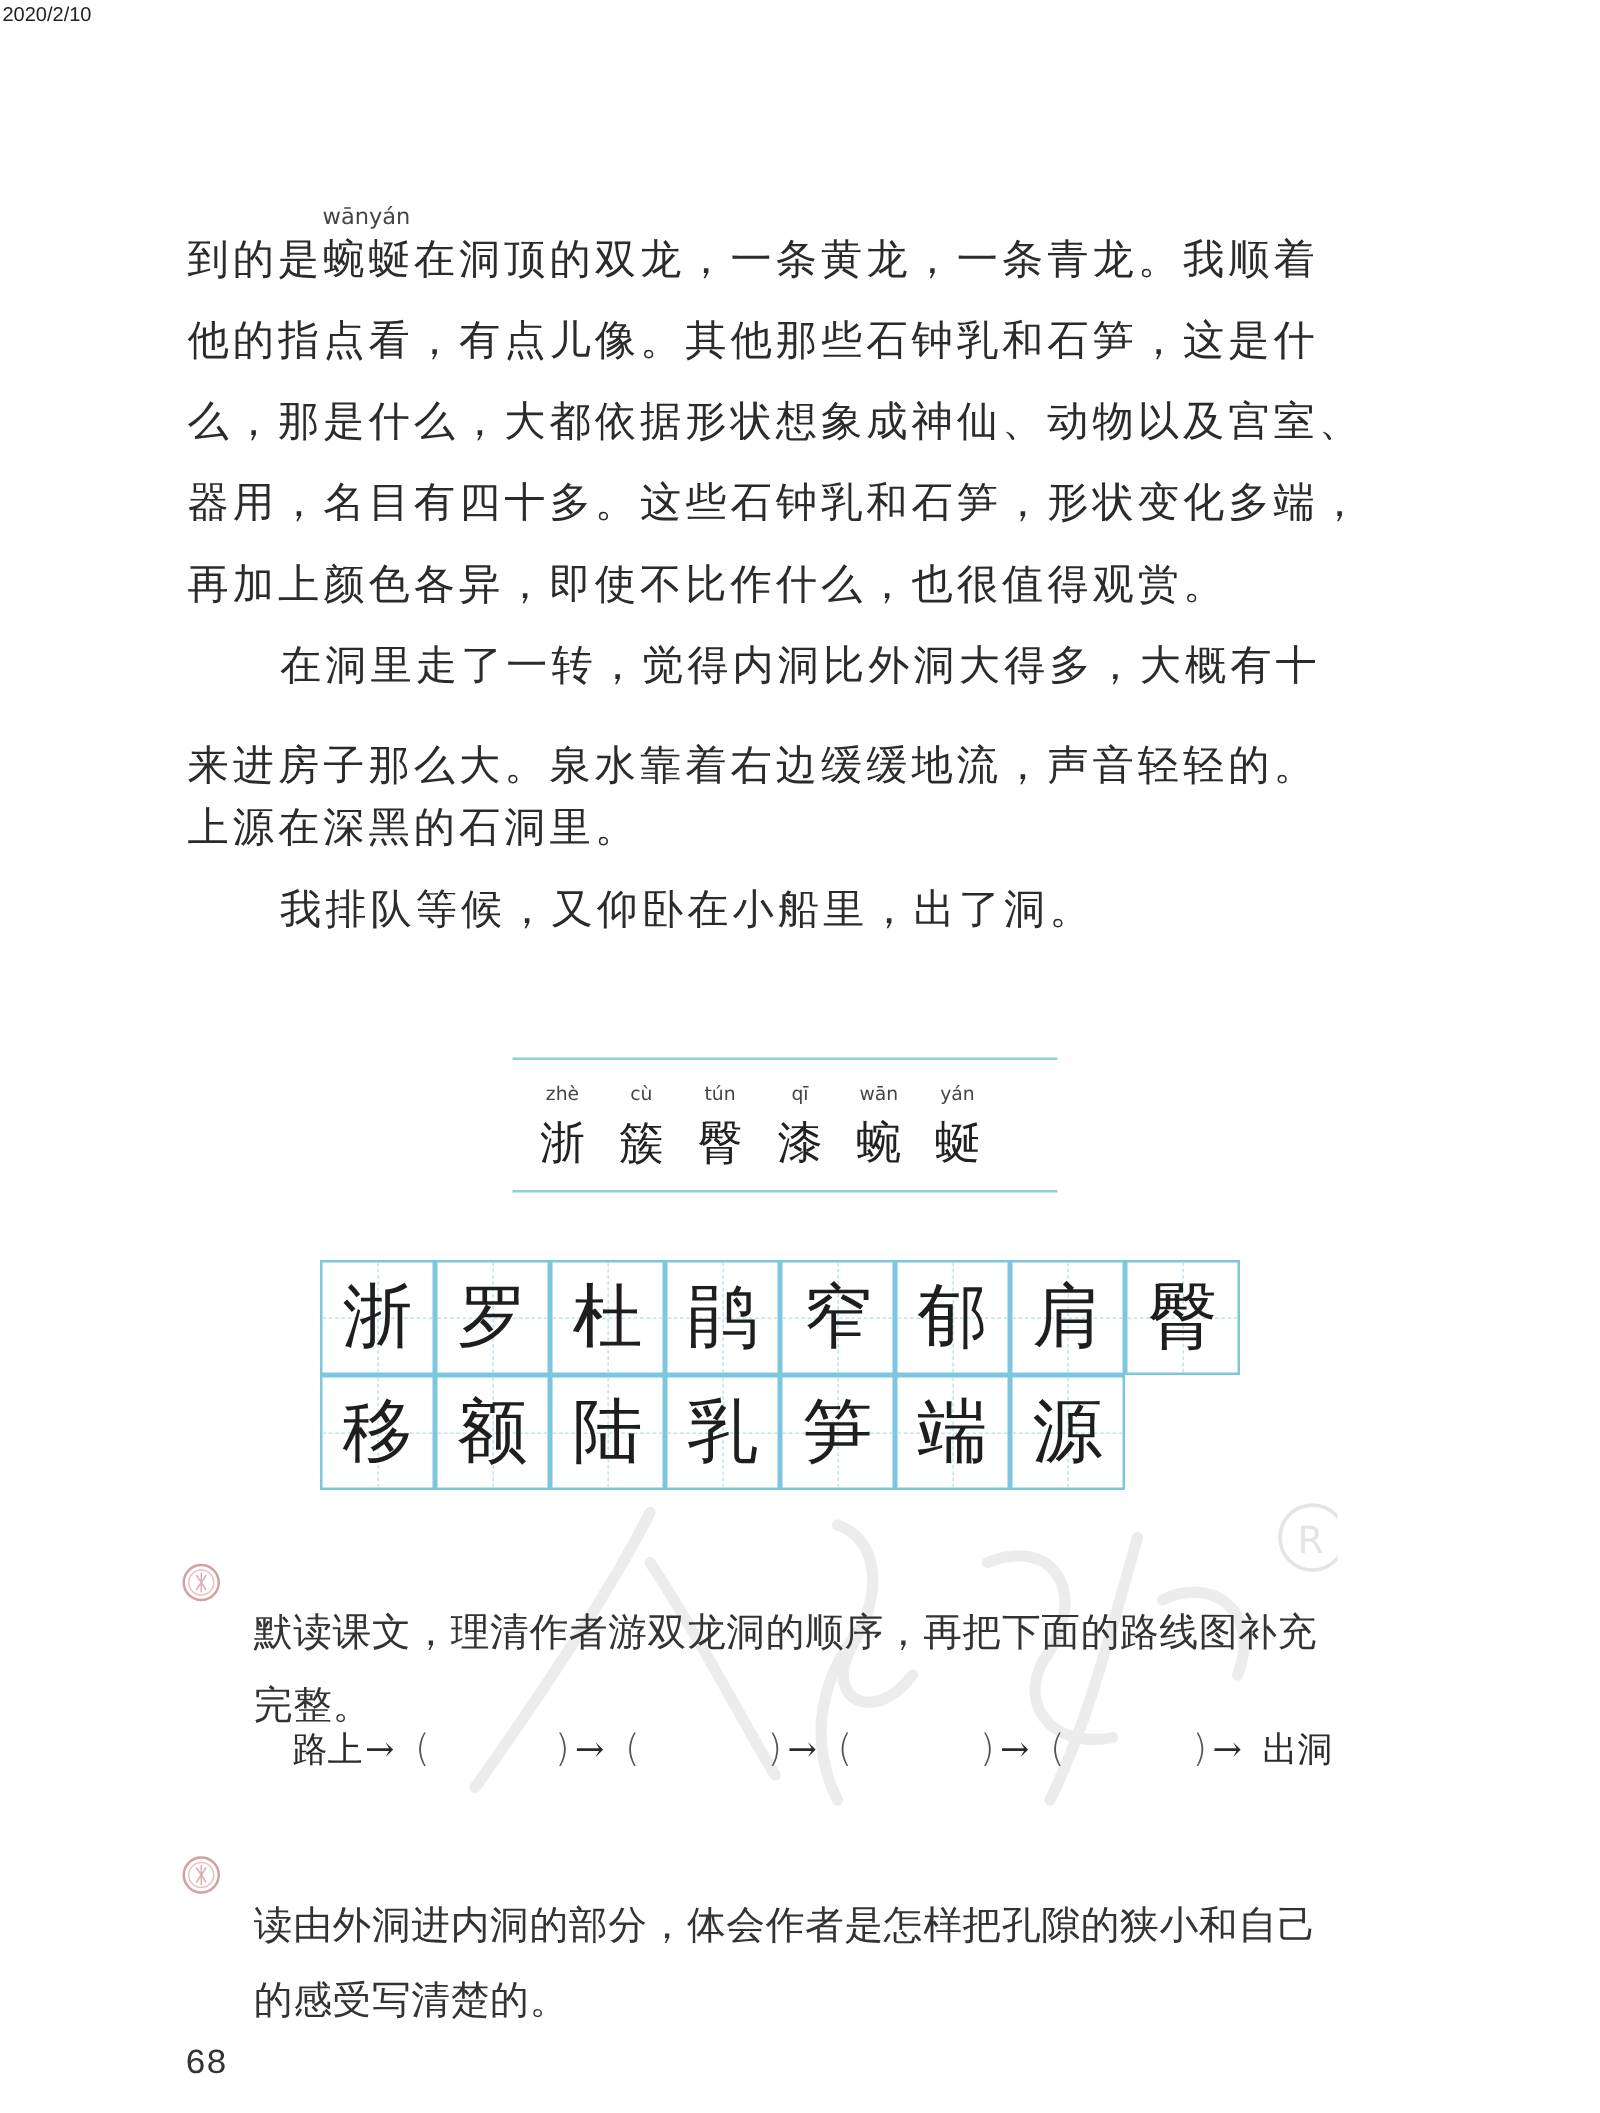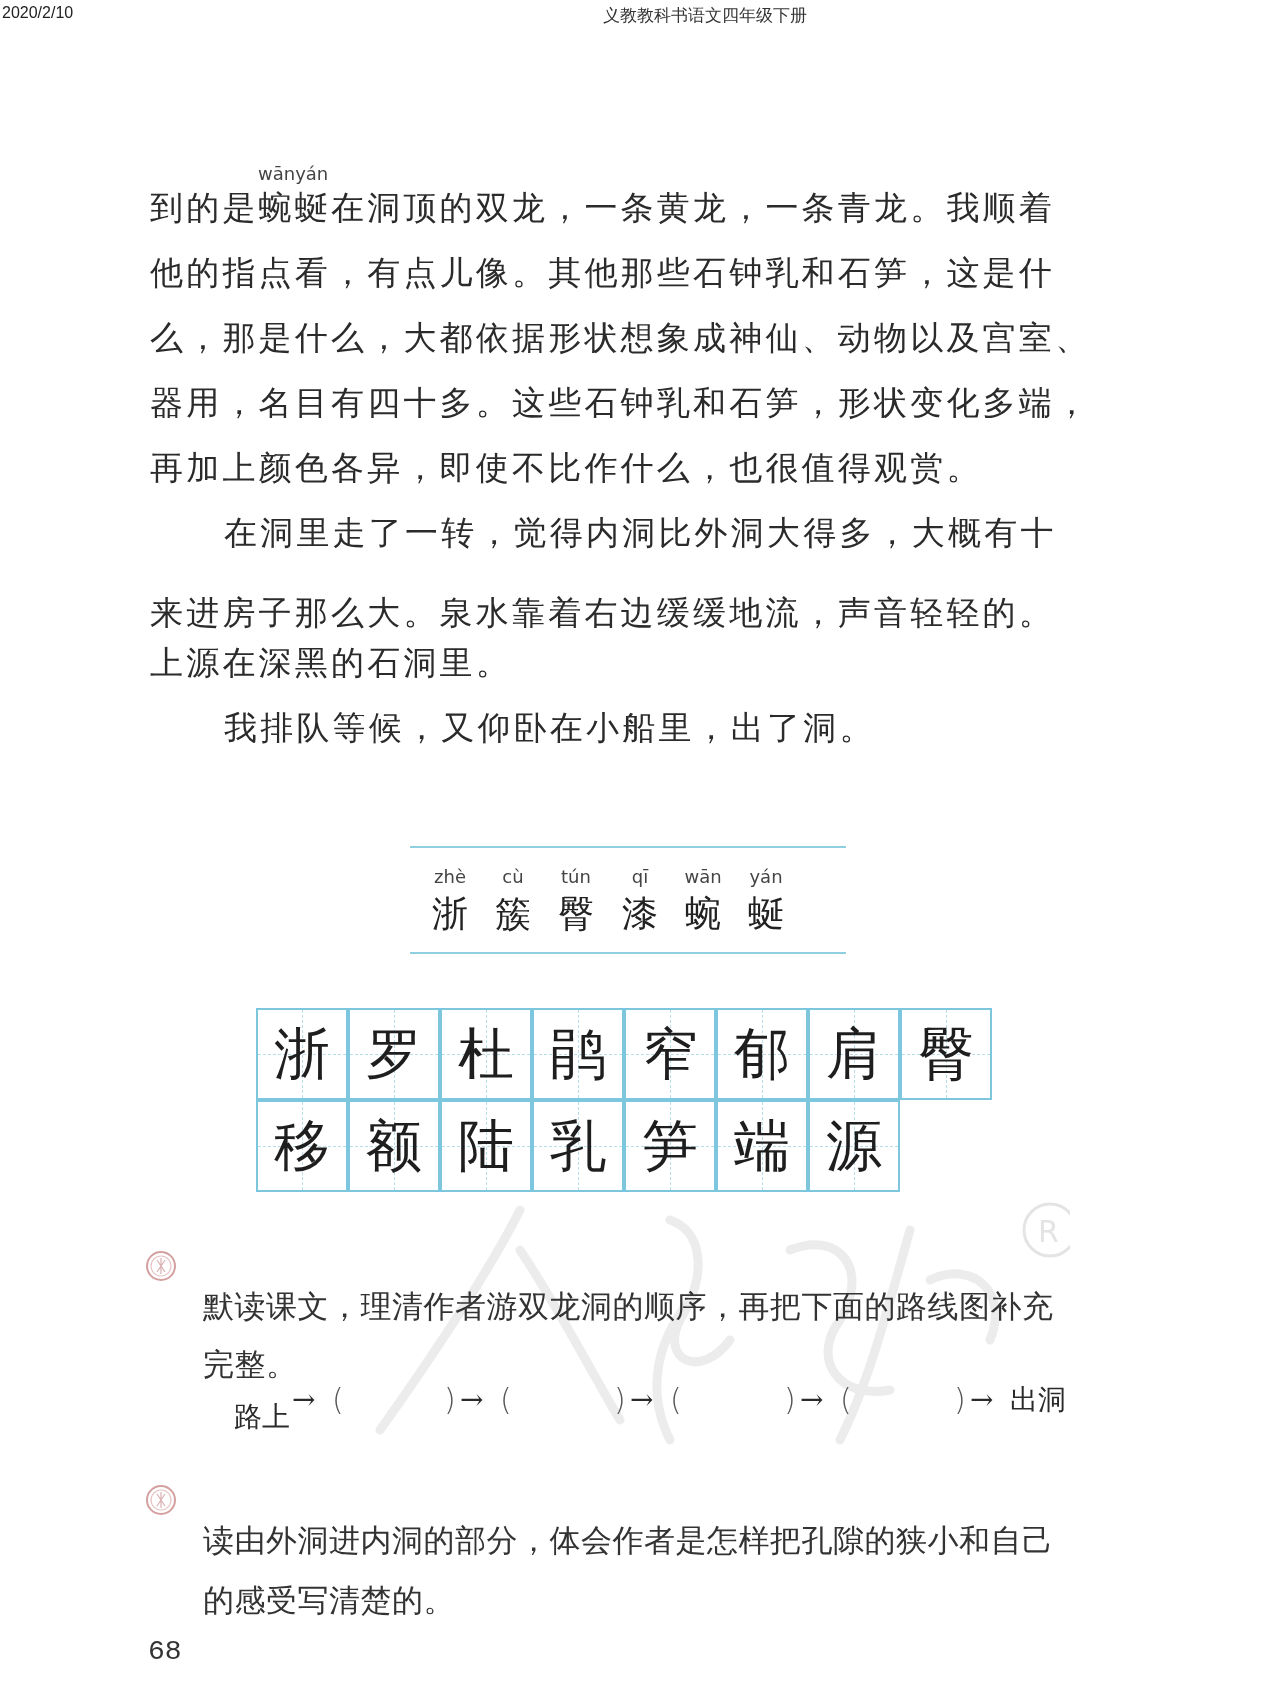--- a/index.html
+++ b/index.html
@@ -11,21 +11,21 @@
     .print-title { position: absolute; left: 0; width: 100%; top: 4px; text-align: center; font-family: "Liberation Serif", serif; font-size: 17px; color: #333; padding-left: 130px; }
 
     .watermark { position: absolute; left: 370px; top: 1190px; width: 700px; height: 260px; pointer-events: none; }
 
     .body-text { position: absolute; left: 150px; width: 960px; }
     .line { position: absolute; left: 0; height: 50px; font-size: 33px; line-height: 50px; letter-spacing: 3.2px; white-space: nowrap; color: #2b2b2b; font-family: Liberation Serif, serif; }
     .pinyin-inline { position: absolute; font-family: "DejaVu Sans", sans-serif; font-size: 18px; color: #444; letter-spacing: 0; }
 
     .vocab-box { position: absolute; left: 410px; top: 846px; width: 436px; height: 108px; border-top: 2.5px solid #8fd0e0; border-bottom: 2.5px solid #8fd0e0; }
     .vocab-item { position: absolute; top: 0; width: 60px; text-align: center; }
-    .vocab-pinyin { position: absolute; top: 18px; width: 60px; text-align: center; font-family: "DejaVu Sans", sans-serif; font-size: 18px; color: #444; }
+    .vocab-pinyin { position: absolute; top: 18px; width: 60px; text-align: center; font-family: "DejaVu Sans", sans-serif; font-size: 15px; color: #444; }
     .vocab-char { position: absolute; top: 42px; width: 60px; text-align: center; font-size: 36px; color: #222; font-family: "DejaVu Serif", serif; }
 
     .char-grid { position: absolute; left: 256px; top: 1008px; }
     .grid-cell { position: absolute; width: 92px; height: 92px; border: 2px solid #7cc6de; background: #fff; }
     .grid-cell::before { content: ""; position: absolute; left: 0; right: 0; top: 50%; border-top: 1.5px dashed #b7dde9; }
     .grid-cell::after { content: ""; position: absolute; top: 0; bottom: 0; left: 50%; border-left: 1.5px dashed #b7dde9; }
     .grid-char { position: absolute; left: 0; top: 0; width: 100%; height: 100%; text-align: center; line-height: 88px; font-size: 56px; color: #1e1e1e; z-index: 2; font-family: "DejaVu Serif", serif; }
 
     .exercise { position: absolute; left: 145px; width: 980px; }
     .ex-icon { position: absolute; left: 0; width: 32px; height: 32px; }
@@ -35,21 +35,20 @@
     .route span { position: absolute; top: 0; line-height: 44px; }
     .paren { font-family: "DejaVu Sans", sans-serif; font-weight: 200; color: #555; font-size: 30px; }
 
     .page-number { position: absolute; left: 148px; top: 1636px; font-family: Liberation Mono, monospace; font-size: 28px; color: #333; }
   </style>
 </head>
 <body>
 
 <div class="print-header">
   <span class="print-date">2020/2/10</span>
-  <span class="print-title">义教教科书语文四年级下册</span>
 </div>
 
 <svg class="watermark" viewBox="0 0 700 260">
   <g fill="none" stroke="#ececec" stroke-width="9" stroke-linecap="round">
     <path d="M150 20 C120 80, 60 170, 10 240"></path>
     <path d="M150 60 C190 120, 220 180, 250 230"></path>
     <path d="M300 30 C330 40, 340 80, 310 130 C290 170, 330 190, 360 150"></path>
     <path d="M320 110 C280 160, 280 210, 300 250"></path>
     <path d="M420 60 C470 40, 500 80, 470 130 C440 170, 470 210, 520 200"></path>
     <path d="M540 40 C520 110, 500 190, 470 250"></path>
@@ -152,21 +151,21 @@
   <svg class="ex-icon" style="top:6px;" viewBox="0 0 32 32">
     <circle cx="16" cy="16" r="14" fill="none" stroke="#d4a0a0" stroke-width="2"></circle>
     <circle cx="16" cy="16" r="10" fill="none" stroke="#e6c3c3" stroke-width="1.2"></circle>
     <path d="M12 10 L20 22 M20 10 L12 22 M16 8 L16 24" stroke="#d9b1b1" stroke-width="1.2" fill="none"></path>
   </svg>
   <div class="ex-line" style="top:0px;">默读课文，理清作者游双龙洞的顺序，再把下面的路线图补充</div>
   <div class="ex-line" style="top:58px;">完整。</div>
 </div>
 
 <div class="route">
-  <span style="left:0px;margin-top:17px;">路上</span>
+  <span style="left:0px;">路上</span>
   <span style="left:58px;">→</span>
   <span class="paren" style="left:98px;">(</span>
   <span class="paren" style="left:210px;">)</span>
   <span style="left:226px;">→</span>
   <span class="paren" style="left:266px;">(</span>
   <span class="paren" style="left:380px;">)</span>
   <span style="left:396px;">→</span>
   <span class="paren" style="left:436px;">(</span>
   <span class="paren" style="left:550px;">)</span>
   <span style="left:566px;">→</span>

